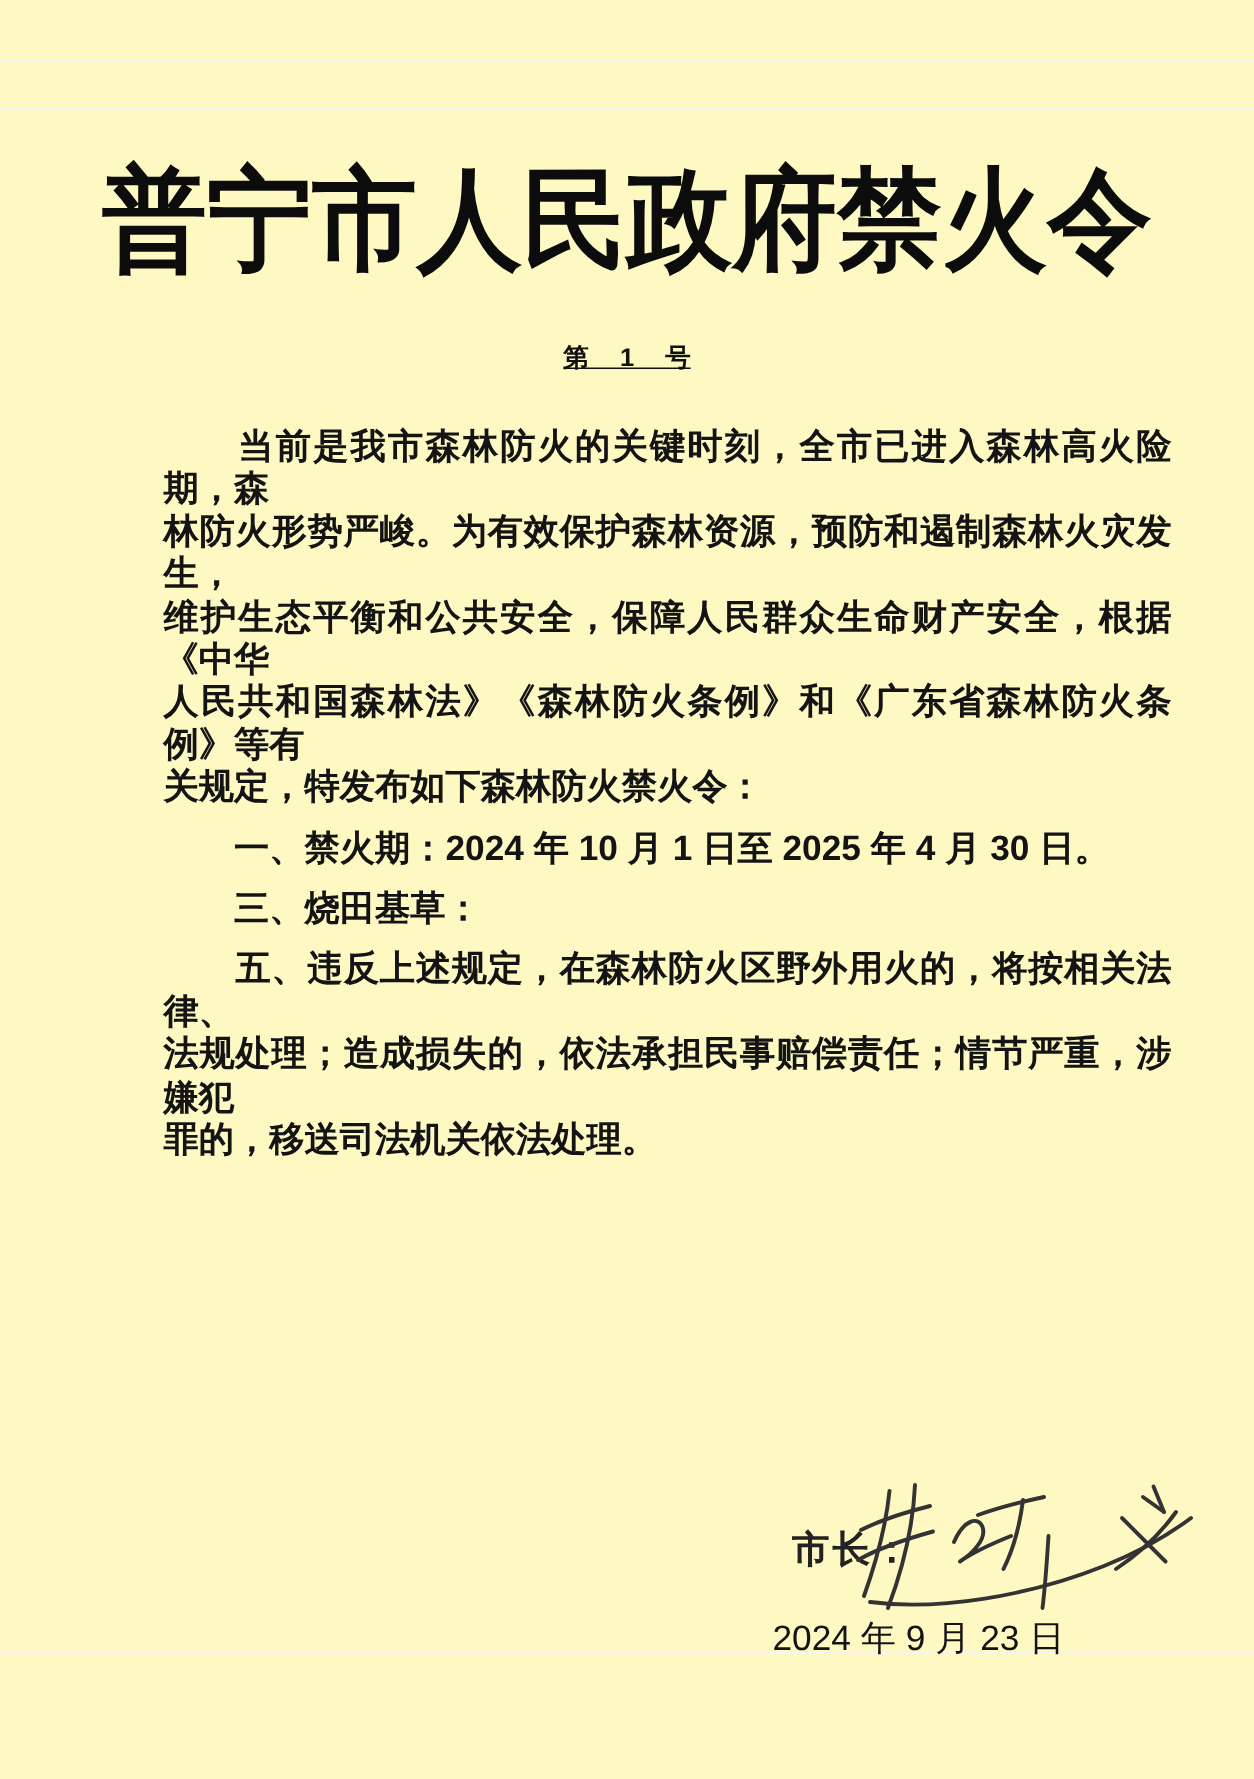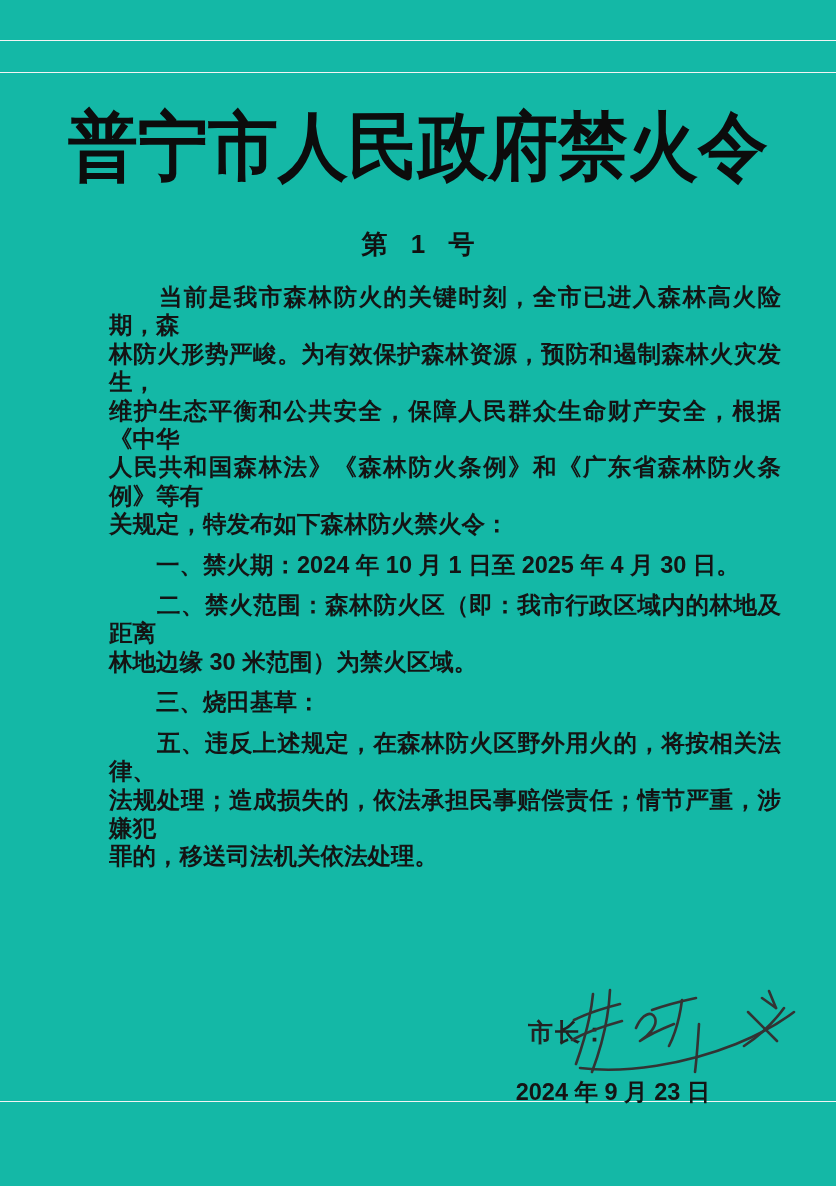--- a/index.html
+++ b/index.html
@@ -1,58 +1,59 @@
 <!DOCTYPE html>
 <html><head>
 <meta charset="utf-8">
 <style>
   html,body{margin:0;padding:0;background:#9a9a9a;}
   .page{
     position:relative;
     width:836px;height:1186px;
     margin:0 auto;
-    background:#14b8a6;
+    background:#fef9c3;
     overflow:hidden;
     font-family:"Liberation Sans","DejaVu Sans",sans-serif;
     color:#161616;
   }
   .scanline{position:absolute;left:0;width:100%;height:1px;background:#f4f4f4;}
   .doc-title{
     position:absolute;top:98px;left:0;width:100%;
     margin:0;text-align:center;
     font-size:70px;font-weight:900;letter-spacing:0px;
     color:#0c0c0c;
     transform:scaleY(1.06);transform-origin:top center;
     white-space:nowrap;
   }
   .doc-number{
     position:absolute;top:227px;left:0;width:100%;
     text-align:center;
-    font-size:26px;font-weight:bold;
+    font-size:17px;font-weight:bold;
     word-spacing:16px;
     color:#111;
+    text-decoration:underline;
   }
   .doc-body{
     position:absolute;top:271px;left:97px;width:696px;
     font-size:23.5px;line-height:28.4px;
     font-weight:600;
     color:#141414;
   }
   .para{margin:12px;white-space:pre-line;text-align:justify;}
   .sig-label{
     position:absolute;top:1016px;left:528px;
     font-size:25px;font-weight:600;color:#222;
     letter-spacing:2px;
     font-family:Liberation Serif, serif;
   }
   .sig-svg{position:absolute;top:984px;left:566px;}
   .issue-date{
     position:absolute;top:1076px;left:515px;width:196px;
-    text-align:center;
-    font-size:23.5px;font-weight:700;color:#141414;
+    text-align:left;
+    font-size:23.5px;font-weight:400;color:#141414;
     white-space:nowrap;
   }
 </style>
 </head>
 <body>
 
 <div class="page">
 
   <div class="scanline" style="top:40px"></div>
   <div class="scanline" style="top:72px"></div>
@@ -62,22 +63,20 @@
 
   <div class="doc-number">第 1 号</div>
 
   <div class="doc-body">
     <p class="para">　　当前是我市森林防火的关键时刻，全市已进入森林高火险期，森
 林防火形势严峻。为有效保护森林资源，预防和遏制森林火灾发生，
 维护生态平衡和公共安全，保障人民群众生命财产安全，根据《中华
 人民共和国森林法》《森林防火条例》和《广东省森林防火条例》等有
 关规定，特发布如下森林防火禁火令：</p>
     <p class="para">　　一、禁火期：2024 年 10 月 1 日至 2025 年 4 月 30 日。</p>
-    <p class="para">　　二、禁火范围：森林防火区（即：我市行政区域内的林地及距离
-林地边缘 30 米范围）为禁火区域。</p>
     <p class="para">　　三、烧田基草：</p>
     <p class="para">　　五、违反上述规定，在森林防火区野外用火的，将按相关法律、
 法规处理；造成损失的，依法承担民事赔偿责任；情节严重，涉嫌犯
 罪的，移送司法机关依法处理。</p>
 
   </div>
 
   <span class="sig-label">市长：</span>
 
   <svg class="sig-svg" width="236" height="96" viewBox="0 0 236 96" fill="none" stroke="#333" stroke-width="2.6" stroke-linecap="round" stroke-linejoin="round">

